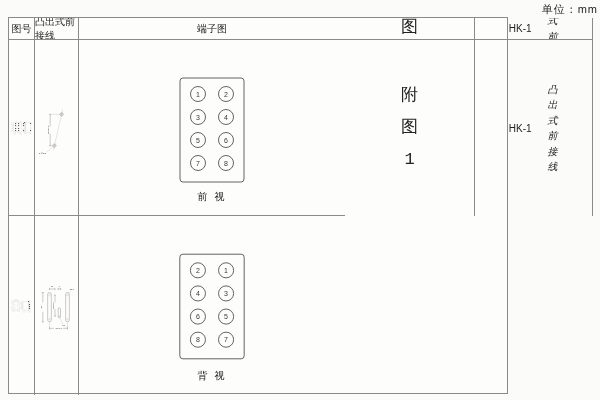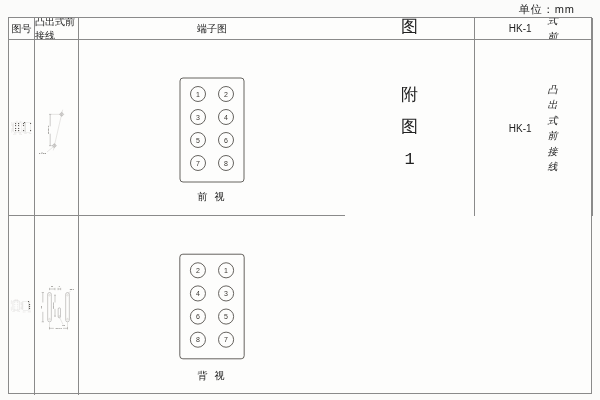--- a/index.html
+++ b/index.html
@@ -1,21 +1,21 @@
 <!DOCTYPE html>
 <html><head>
 <meta charset="utf-8">
 <style>
   * { margin:0; padding:0; box-sizing:border-box; }
   html,body { width:600px; height:400px; }
   body { background:#fbfbfa; font-family:"Liberation Sans", sans-serif; color:#333; }
   .page { position:relative; width:600px; height:400px; background:#fbfbfa; overflow:hidden; }
-  .unit-label { position:absolute; top:2px; right:25px; font-size:11px; color:#222; letter-spacing:1px; }
+  .unit-label { position:absolute; top:2px; right:2px; font-size:11px; color:#222; letter-spacing:1px; }
   .dims-table {
-    position:absolute; left:8px; top:17px; width:584px; height:377px;
+    position:absolute; left:8px; top:17px; width:500px; height:377px;
     display:grid;
     grid-template-columns:26px 44px 266px 130px 118px;
     grid-template-rows:22px 176px 179px;
     border:1px solid #8a8a8a; background:#fdfdfc;
   }
   .cell { border-right:1px solid #8a8a8a; border-bottom:1px solid #8a8a8a;
           display:flex; align-items:center; justify-content:center; overflow:hidden; }
   .cell.last-col { border-right:none; }
   .cell.last-row { border-bottom:none; }
   .header-cell { font-size:10px; color:#222; }

